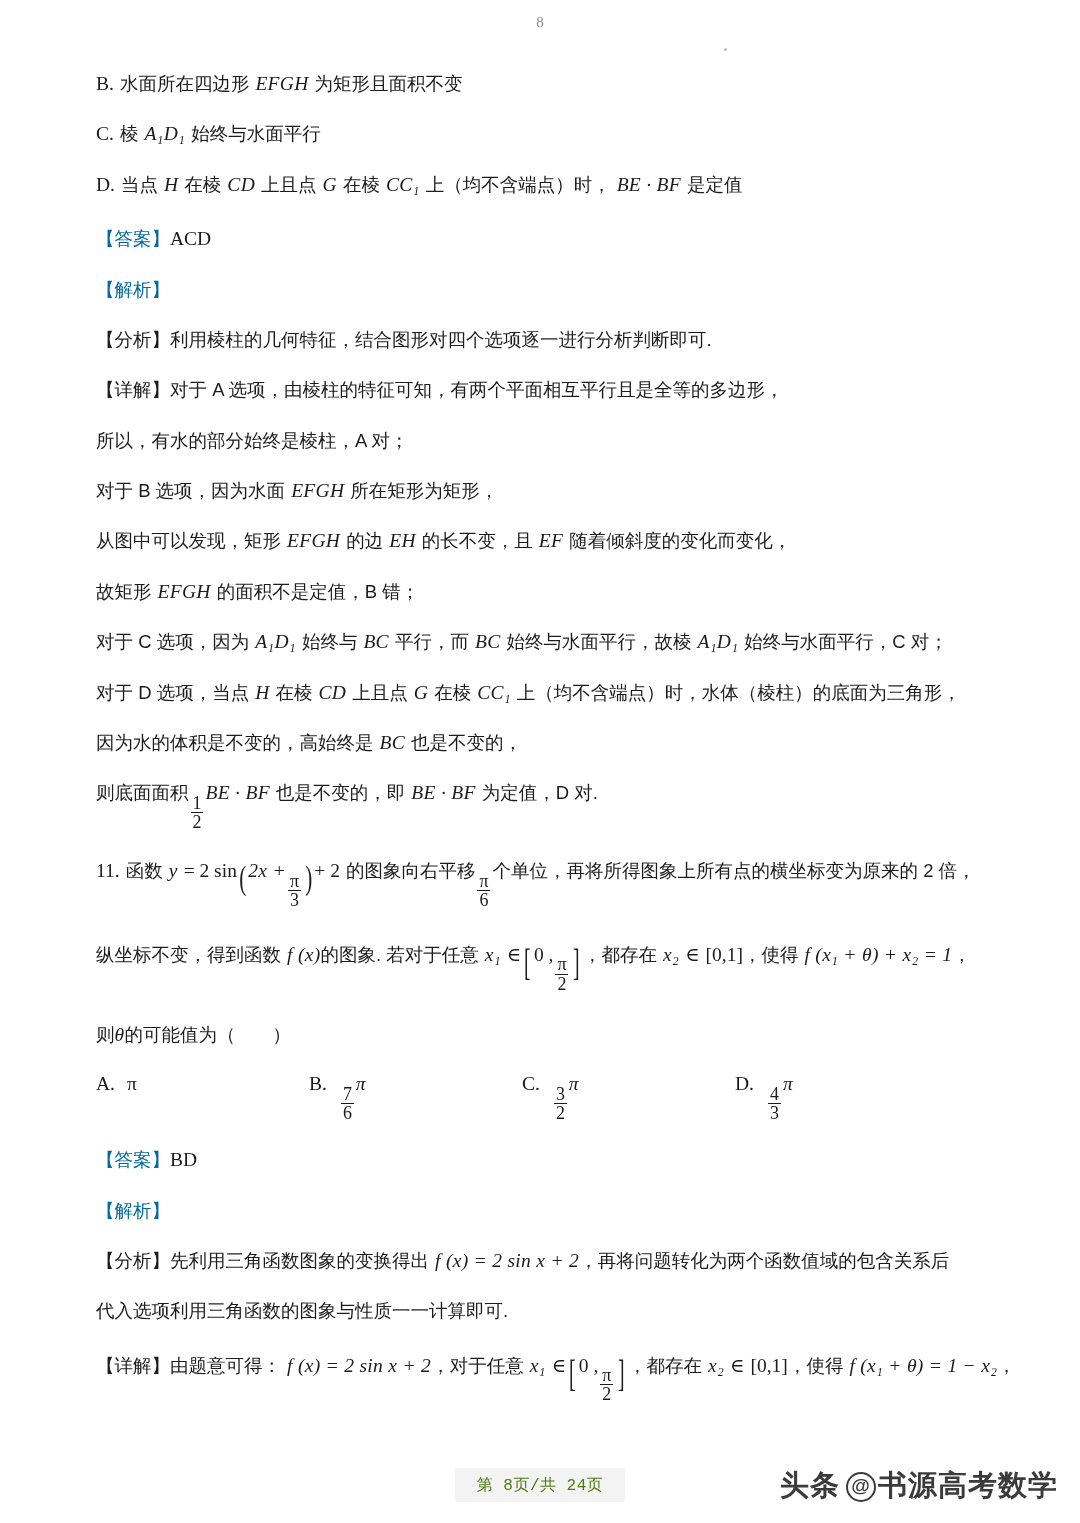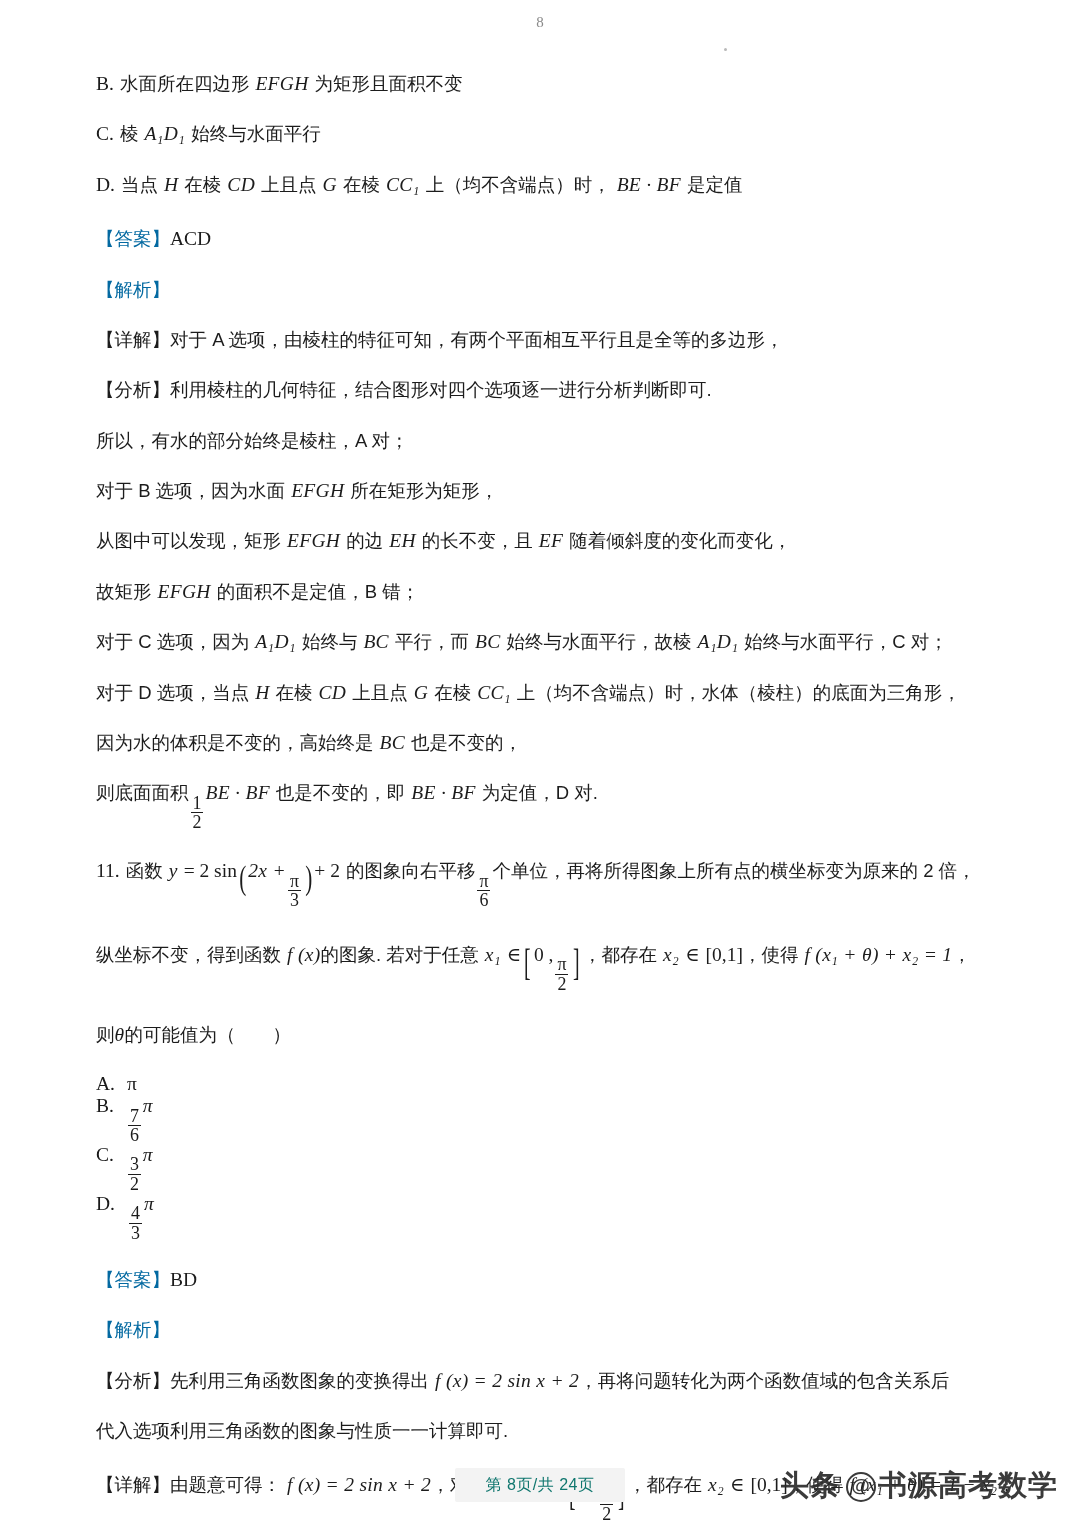--- a/index.html
+++ b/index.html
@@ -88,42 +88,41 @@
     font-size: 1.95em;
     vertical-align: -0.38em;
     transform: scaleX(0.52);
     font-family: "Liberation Serif", serif;
     font-weight: 300;
   }
   .opts {
     display: flex;
     font-size: 19.5px;
     margin-bottom: 26px;
-    flex-direction: column;
   }
   .opt {
     white-space: nowrap;
   }
   .opt.a { width: 213px; }
   .opt.b { width: 213px; }
   .opt.c { width: 213px; }
   .footer-box {
     position: absolute;
     left: 455px;
     top: 1468px;
     width: 170px;
     height: 34px;
     background: #f3f3f3;
     border-radius: 2px;
     display: flex;
     align-items: center;
     justify-content: center;
-    font-family: Liberation Sans, sans-serif;
+    font-family: Liberation Mono, monospace;
     font-size: 16px;
-    color: #0f766e;
+    color: #4d7c0f;
     letter-spacing: 0.5px;
   }
   .watermark {
     position: absolute;
     right: 22px;
     top: 1466px;
     font-family: "Liberation Sans", "DejaVu Sans", sans-serif;
     font-size: 29px;
     font-weight: bold;
     color: #2b2b2b;
@@ -179,25 +178,25 @@
 
     <p class="ln">
       <span class="tag">【答案】</span><span class="up">ACD</span>
     </p>
 
     <p class="ln">
       <span class="tag">【解析】</span>
     </p>
 
     <p class="ln">
+      <span class="zh">【分析】</span><span class="zh">利用棱柱的几何特征，结合图形对四个选项逐一进行分析判断即可.</span>
+    </p>
+
+    <p class="ln">
       <span class="zh">【详解】</span><span class="zh">对于 A 选项，由棱柱的特征可知，有两个平面相互平行且是全等的多边形，</span>
-    </p>
-
-    <p class="ln">
-      <span class="zh">【分析】</span><span class="zh">利用棱柱的几何特征，结合图形对四个选项逐一进行分析判断即可.</span>
     </p>
 
 
     <p class="ln">
       <span class="zh">所以，有水的部分始终是棱柱，A 对；</span>
     </p>
 
     <p class="ln">
       <span class="zh">对于 B 选项，因为水面</span><span class="sp"></span><span class="mi">EFGH</span><span class="sp"></span><span class="zh">所在矩形为矩形，</span>
     </p>

